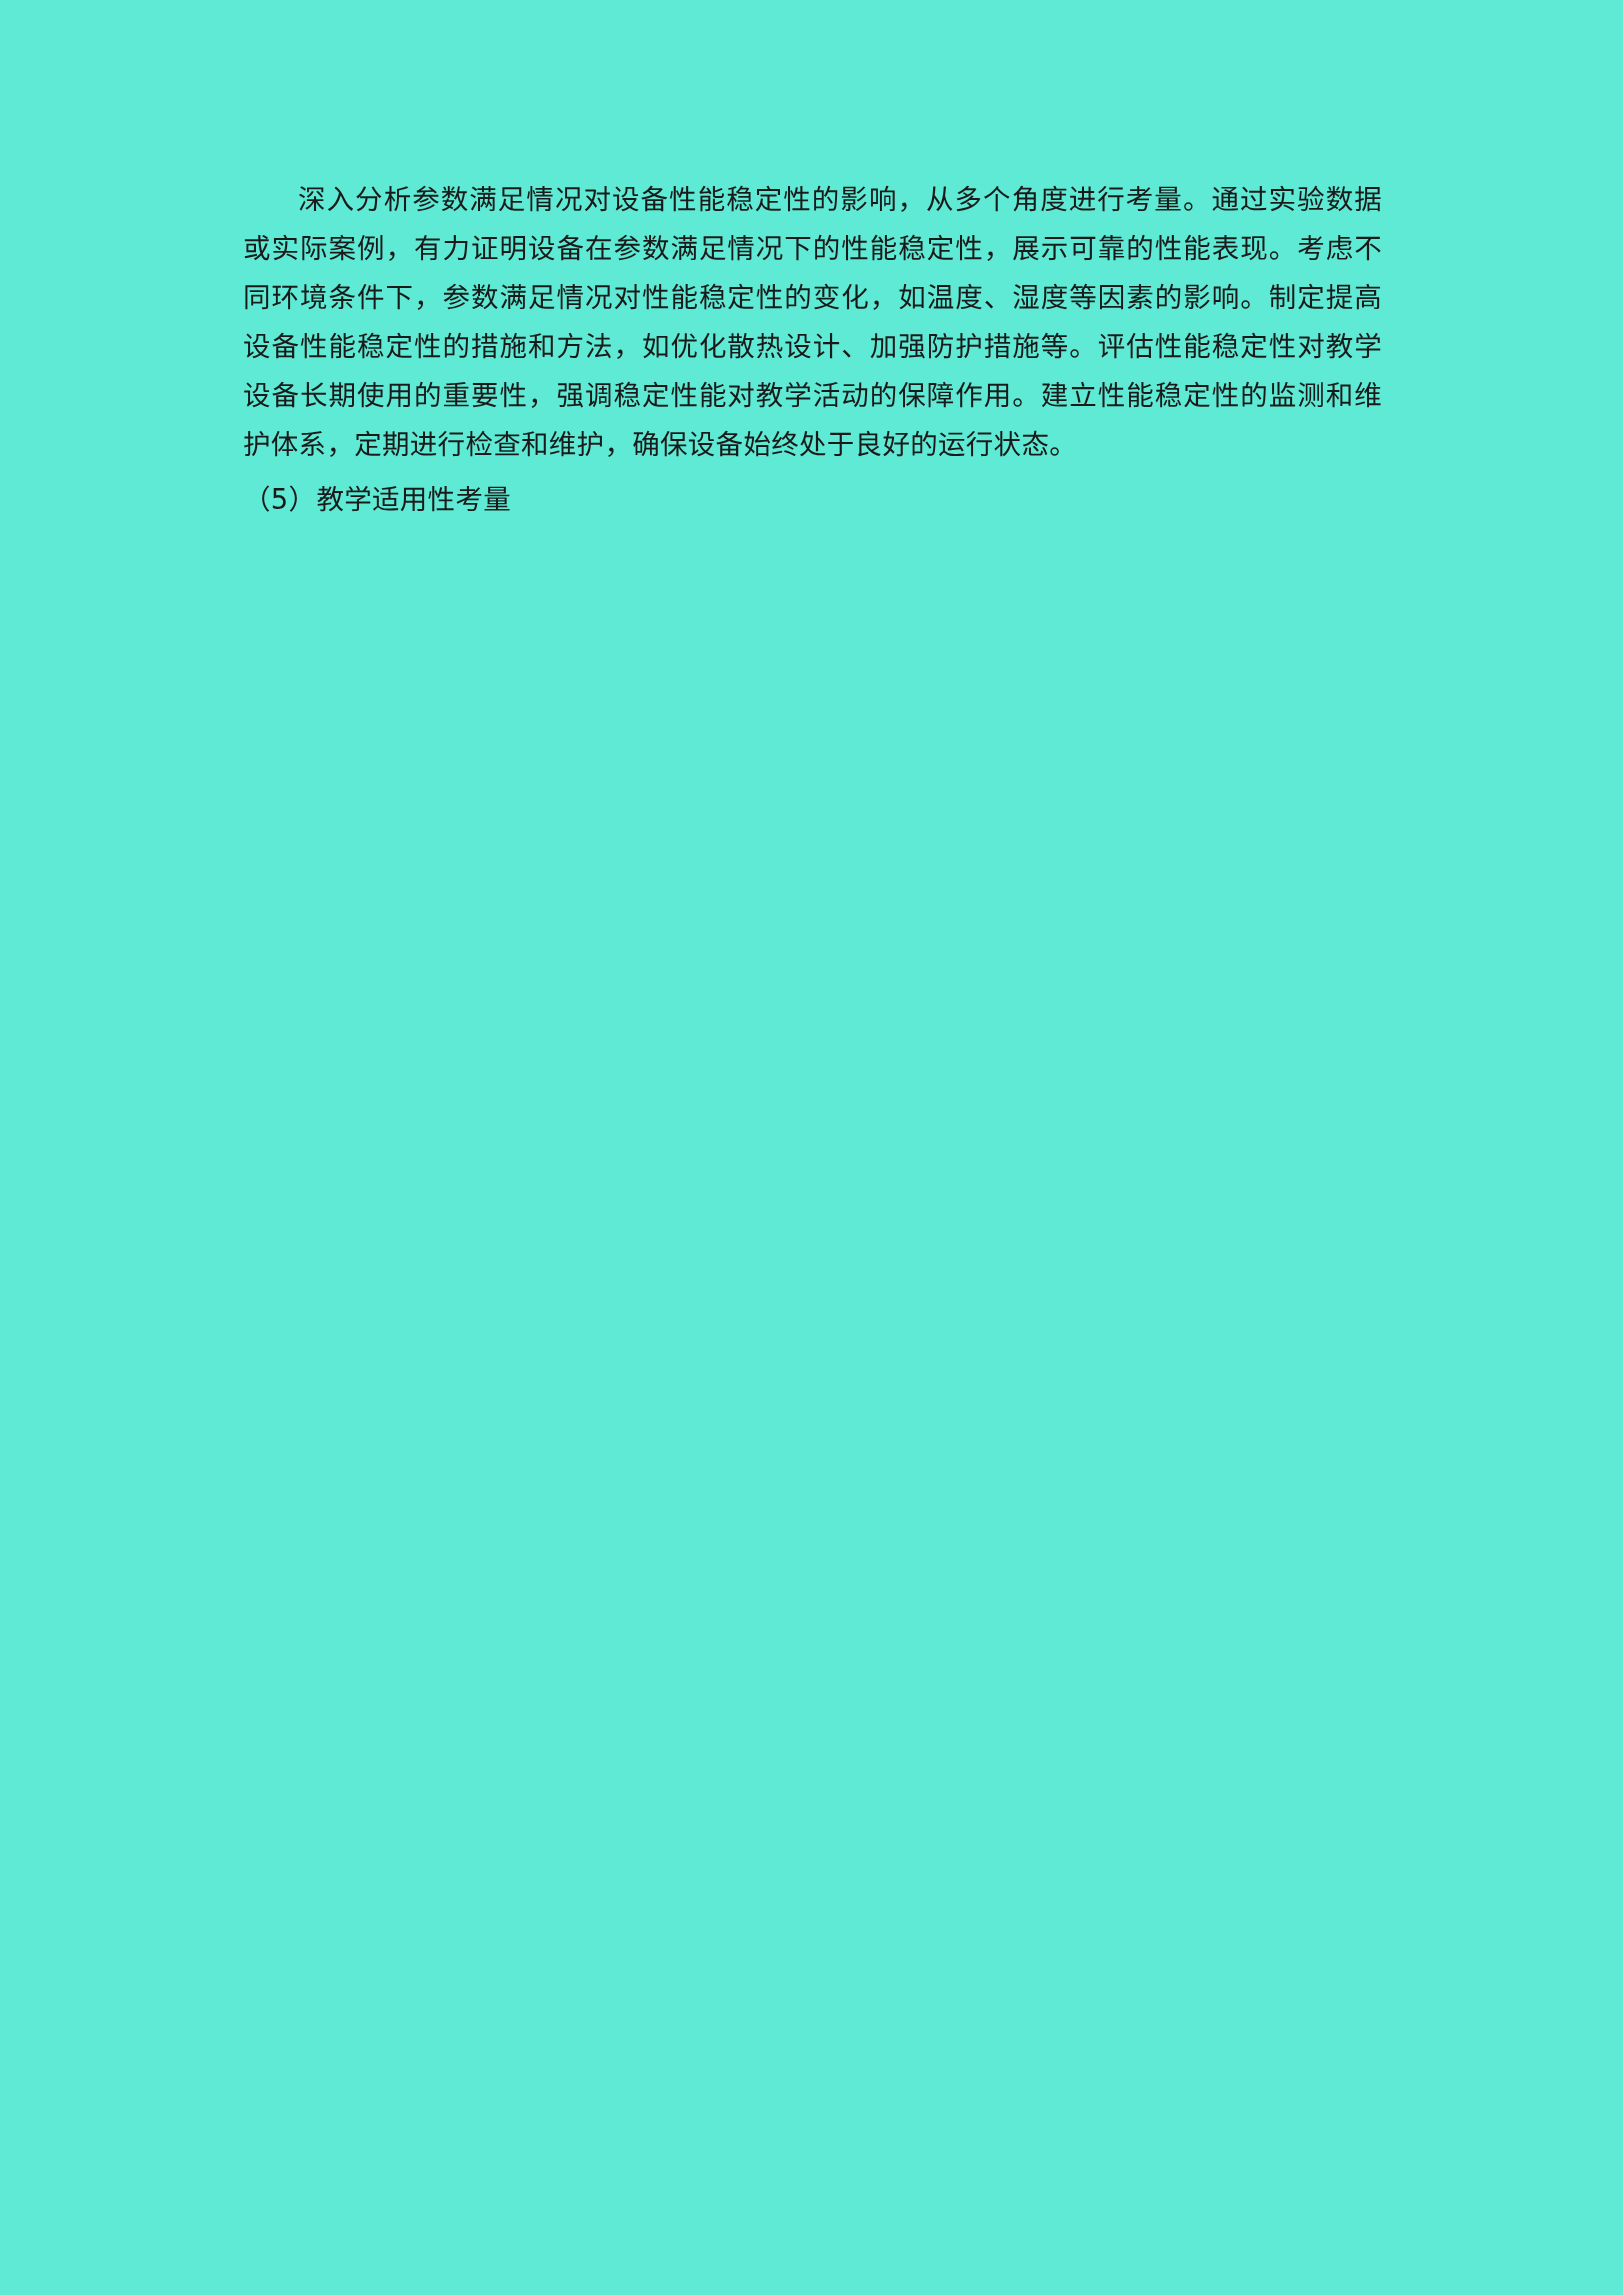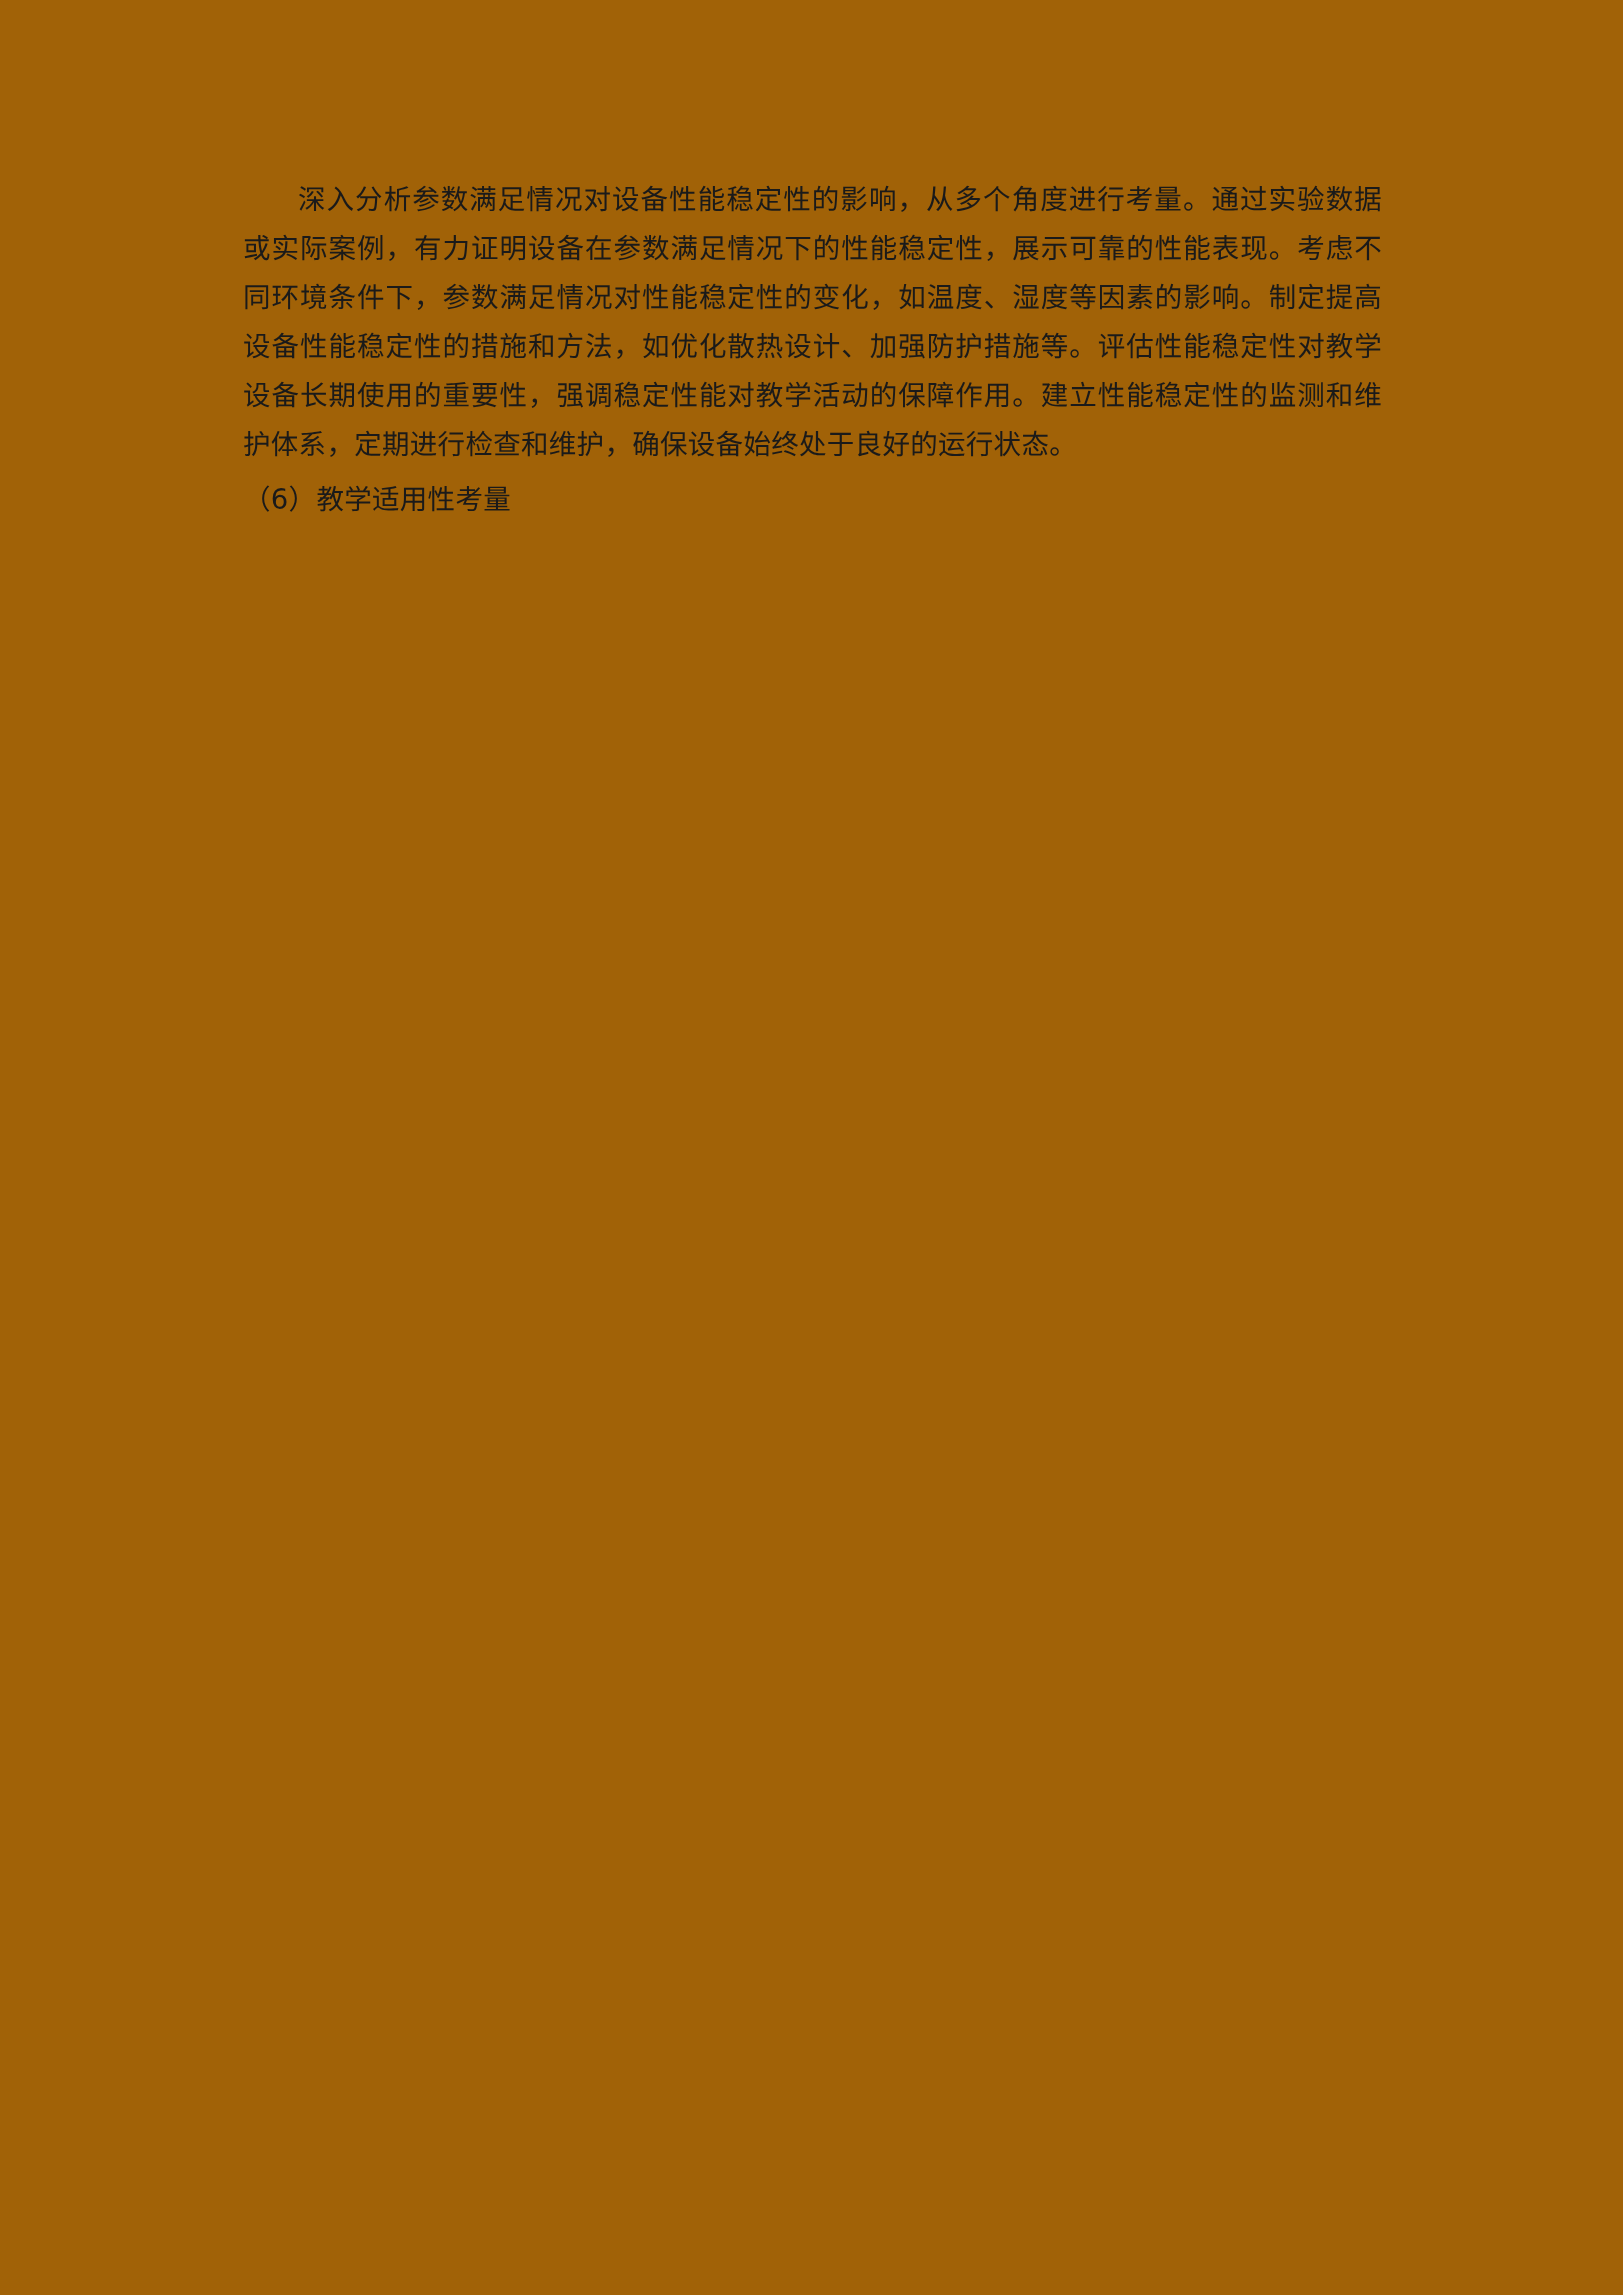--- a/index.html
+++ b/index.html
@@ -5,21 +5,21 @@
 <style>
   html, body {
     margin: 0;
     padding: 0;
     background: #ffffff;
   }
   .page {
     position: relative;
     width: 1623px;
     height: 2295px;
-    background: #a16207;
+    background: #5eead4;
     box-sizing: border-box;
     font-family: "DejaVu Sans", sans-serif;
     overflow: hidden;
   }
   .content {
     position: absolute;
     left: 243px;
     top: 175px;
     width: 1139px;
   }
@@ -45,18 +45,18 @@
   }
 </style>
 </head>
 <body>
 
 <div class="page">
   <div class="content">
 
     <p class="para indent">深入分析参数满足情况对设备性能稳定性的影响，从多个角度进行考量。通过实验数据或实际案例，有力证明设备在参数满足情况下的性能稳定性，展示可靠的性能表现。考虑不同环境条件下，参数满足情况对性能稳定性的变化，如温度、湿度等因素的影响。制定提高设备性能稳定性的措施和方法，如优化散热设计、加强防护措施等。评估性能稳定性对教学设备长期使用的重要性，强调稳定性能对教学活动的保障作用。建立性能稳定性的监测和维护体系，定期进行检查和维护，确保设备始终处于良好的运行状态。</p>
 
-    <p class="heading">（6）教学适用性考量</p>
+    <p class="heading">（5）教学适用性考量</p>
 
 
   </div>
 </div>
 
 
 </body></html>

